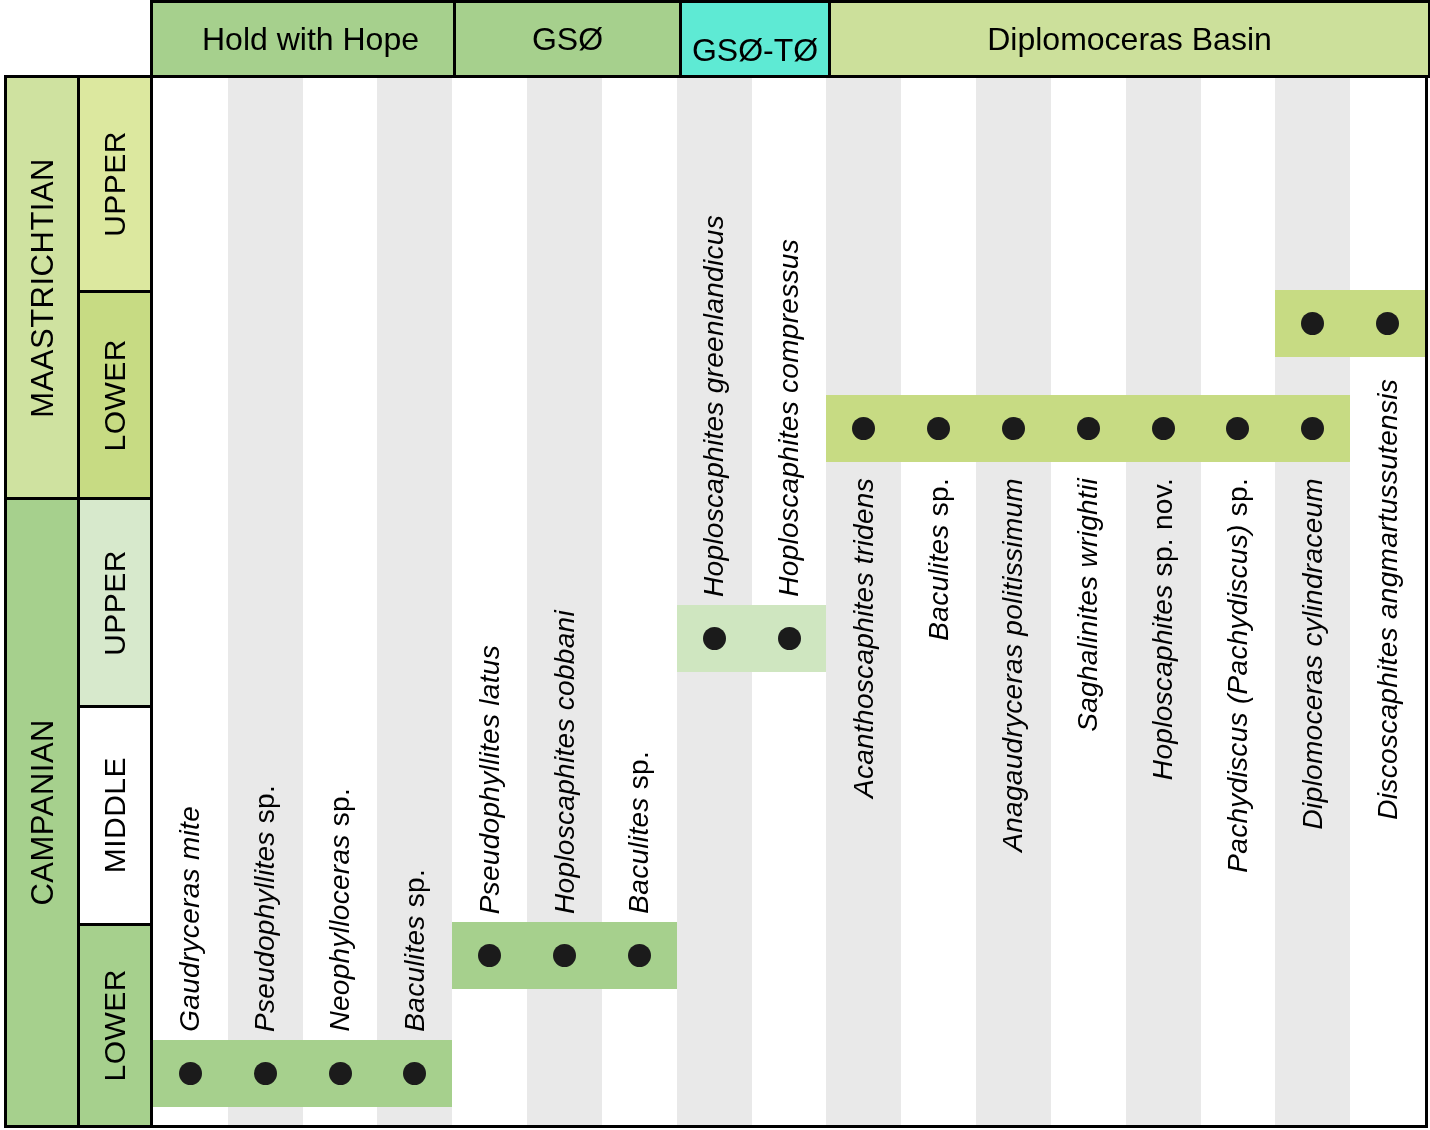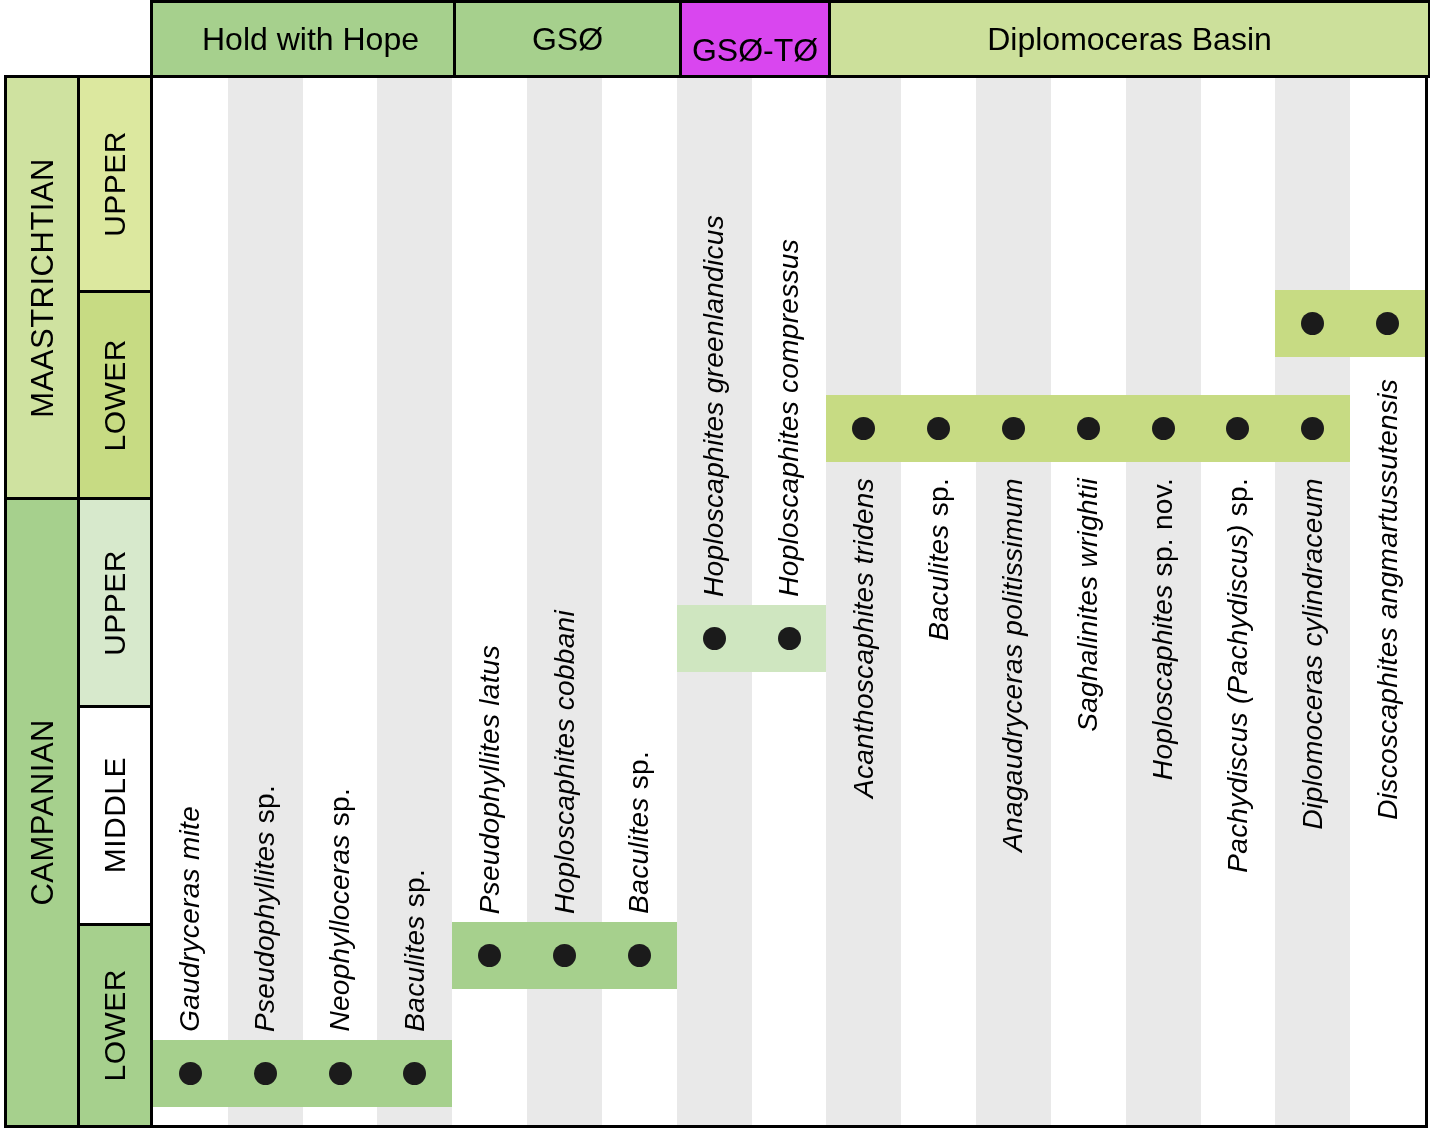--- a/index.html
+++ b/index.html
@@ -40,21 +40,21 @@
 <body>
 
 <div id="figure">
   <div id="header-row">
       <div class="box" style="left: 150px; top: 0px; width: 321px; height: 78px; background: rgb(166, 208, 141);">
         <span class="hlabel">Hold with Hope</span>
       </div>
       <div class="box" style="left: 453px; top: 0px; width: 229px; height: 78px; background: rgb(166, 208, 141);">
         <span class="hlabel">GSØ</span>
       </div>
-      <div class="box" style="left: 679px; top: 0px; width: 152px; height: 101px; background: #d946ef;">
+      <div class="box" style="left: 679px; top: 0px; width: 152px; height: 101px; background: #5eead4;">
         <span class="hlabel">GSØ-TØ</span>
       </div>
       <div class="box" style="left: 828px; top: 0px; width: 603px; height: 78px; background: rgb(204, 224, 155);">
         <span class="hlabel">Diplomoceras Basin</span>
       </div>
     </div>
   <div id="left-axis">
       <div class="box" style="left: 4px; width: 76px; top: 75px; height: 425px; background: rgb(207, 226, 160);">
         <span class="vtext stage-label">MAASTRICHTIAN</span>
       </div>

